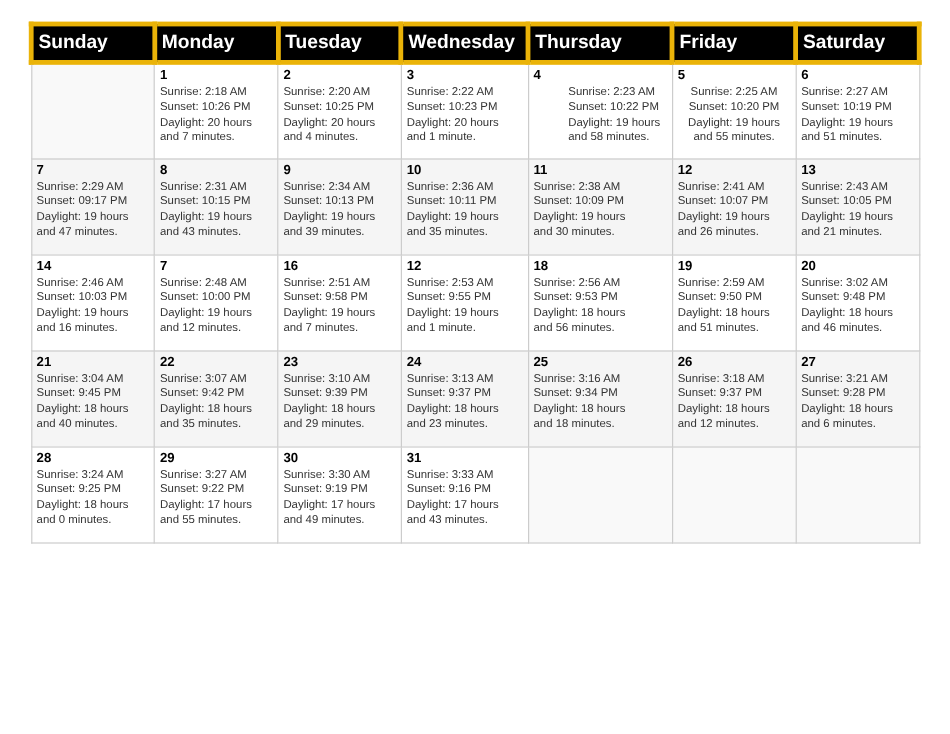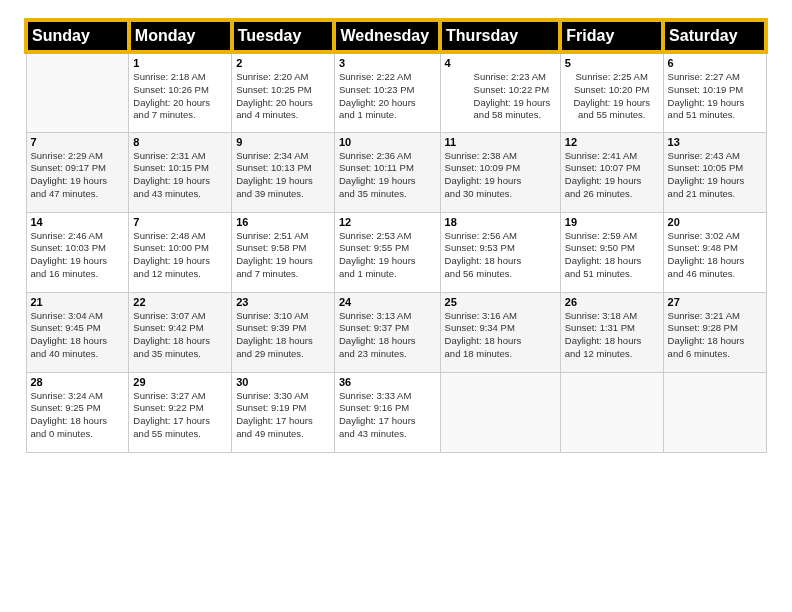--- a/index.html
+++ b/index.html
@@ -296,21 +296,21 @@
           <td>
             <span class="day-num">25</span>
             <div class="day-info" style="white-space: pre-line;">Sunrise: 3:16 AM
 Sunset: 9:34 PM
 Daylight: 18 hours
 and 18 minutes.</div>
           </td>
           <td>
             <span class="day-num">26</span>
             <div class="day-info" style="white-space: pre-line;">Sunrise: 3:18 AM
-Sunset: 1:31 PM
+Sunset: 9:37 PM
 Daylight: 18 hours
 and 12 minutes.</div>
           </td>
           <td>
             <span class="day-num">27</span>
             <div class="day-info" style="white-space: pre-line;">Sunrise: 3:21 AM
 Sunset: 9:28 PM
 Daylight: 18 hours
 and 6 minutes.</div>
           </td>
@@ -331,21 +331,21 @@
 and 55 minutes.</div>
           </td>
           <td>
             <span class="day-num">30</span>
             <div class="day-info" style="white-space: pre-line;">Sunrise: 3:30 AM
 Sunset: 9:19 PM
 Daylight: 17 hours
 and 49 minutes.</div>
           </td>
           <td>
-            <span class="day-num">36</span>
+            <span class="day-num">31</span>
             <div class="day-info" style="white-space: pre-line;">Sunrise: 3:33 AM
 Sunset: 9:16 PM
 Daylight: 17 hours
 and 43 minutes.</div>
           </td>
           <td class="empty-cell"></td>
           <td class="empty-cell"></td>
           <td class="empty-cell"></td>
         </tr>
       </tbody>

